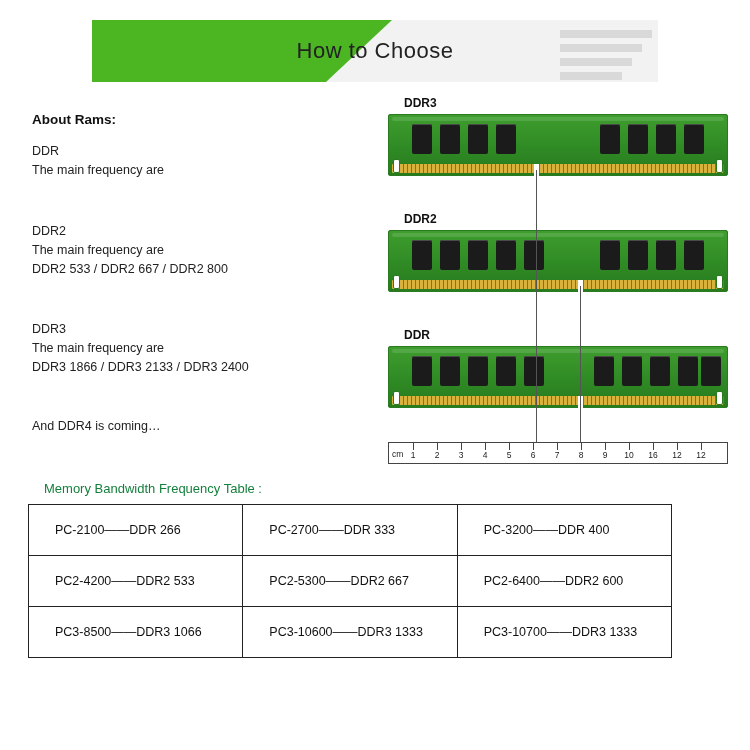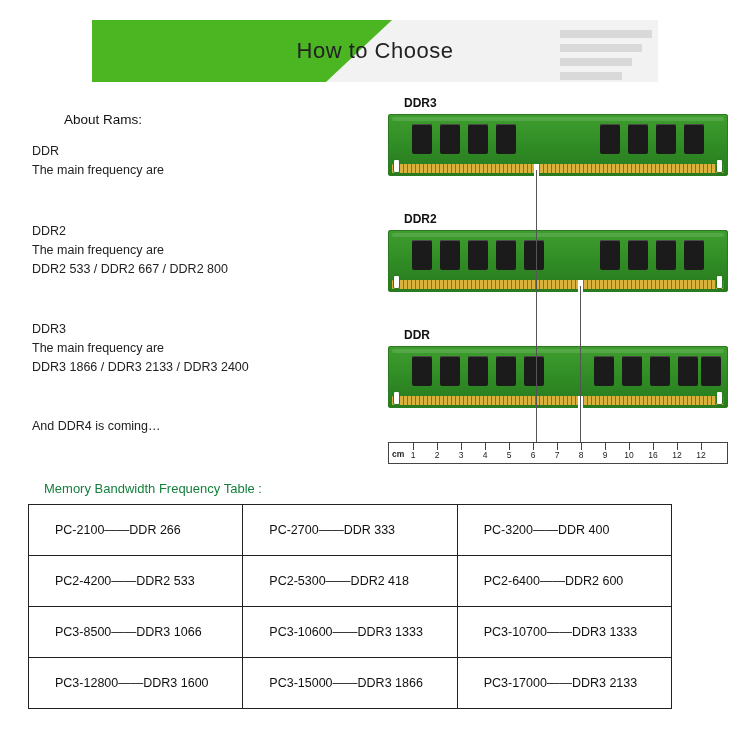--- a/index.html
+++ b/index.html
@@ -60,23 +60,22 @@
     color: #222;
     letter-spacing: 0.5px;
   }
 
   
   .about-heading {
     position: absolute;
     left: 32px;
     top: 112px;
     font-size: 13.5px;
-    font-weight: normal;
+    font-weight: bold;
     color: #111;
-    margin-left: 32px;
   }
   .txt-block {
     position: absolute;
     left: 32px;
     font-size: 12.5px;
     color: #222;
     line-height: 19px;
   }
   .txt-block .ln { display: block; white-space: pre; }
   .blk-ddr  { top: 142px; }
@@ -184,21 +183,21 @@
     font-size: 8.5px;
     color: #222;
     text-align: center;
     width: 16px;
   }
   .ruler .unit {
     position: absolute;
     left: 3px;
     top: 6px;
     font-size: 8.5px;
-    font-weight: bold;
+    font-weight: normal;
     color: #222;
   }
 
   
   .table-caption {
     position: absolute;
     left: 44px;
     top: 481px;
     font-size: 13px;
     color: #15803d;
@@ -359,27 +358,22 @@
 
 <table class="bw">
   <tbody>
     <tr>
       <td>PC-2100——DDR 266</td>
       <td>PC-2700——DDR 333</td>
       <td>PC-3200——DDR 400</td>
     </tr>
     <tr>
       <td>PC2-4200——DDR2 533</td>
-      <td>PC2-5300——DDR2 418</td>
+      <td>PC2-5300——DDR2 667</td>
       <td>PC2-6400——DDR2 600</td>
     </tr>
     <tr>
       <td>PC3-8500——DDR3 1066</td>
       <td>PC3-10600——DDR3 1333</td>
       <td>PC3-10700——DDR3 1333</td>
     </tr>
-    <tr>
-      <td>PC3-12800——DDR3 1600</td>
-      <td>PC3-15000——DDR3 1866</td>
-      <td>PC3-17000——DDR3 2133</td>
-    </tr>
   </tbody>
 </table>
 
 </body></html>

